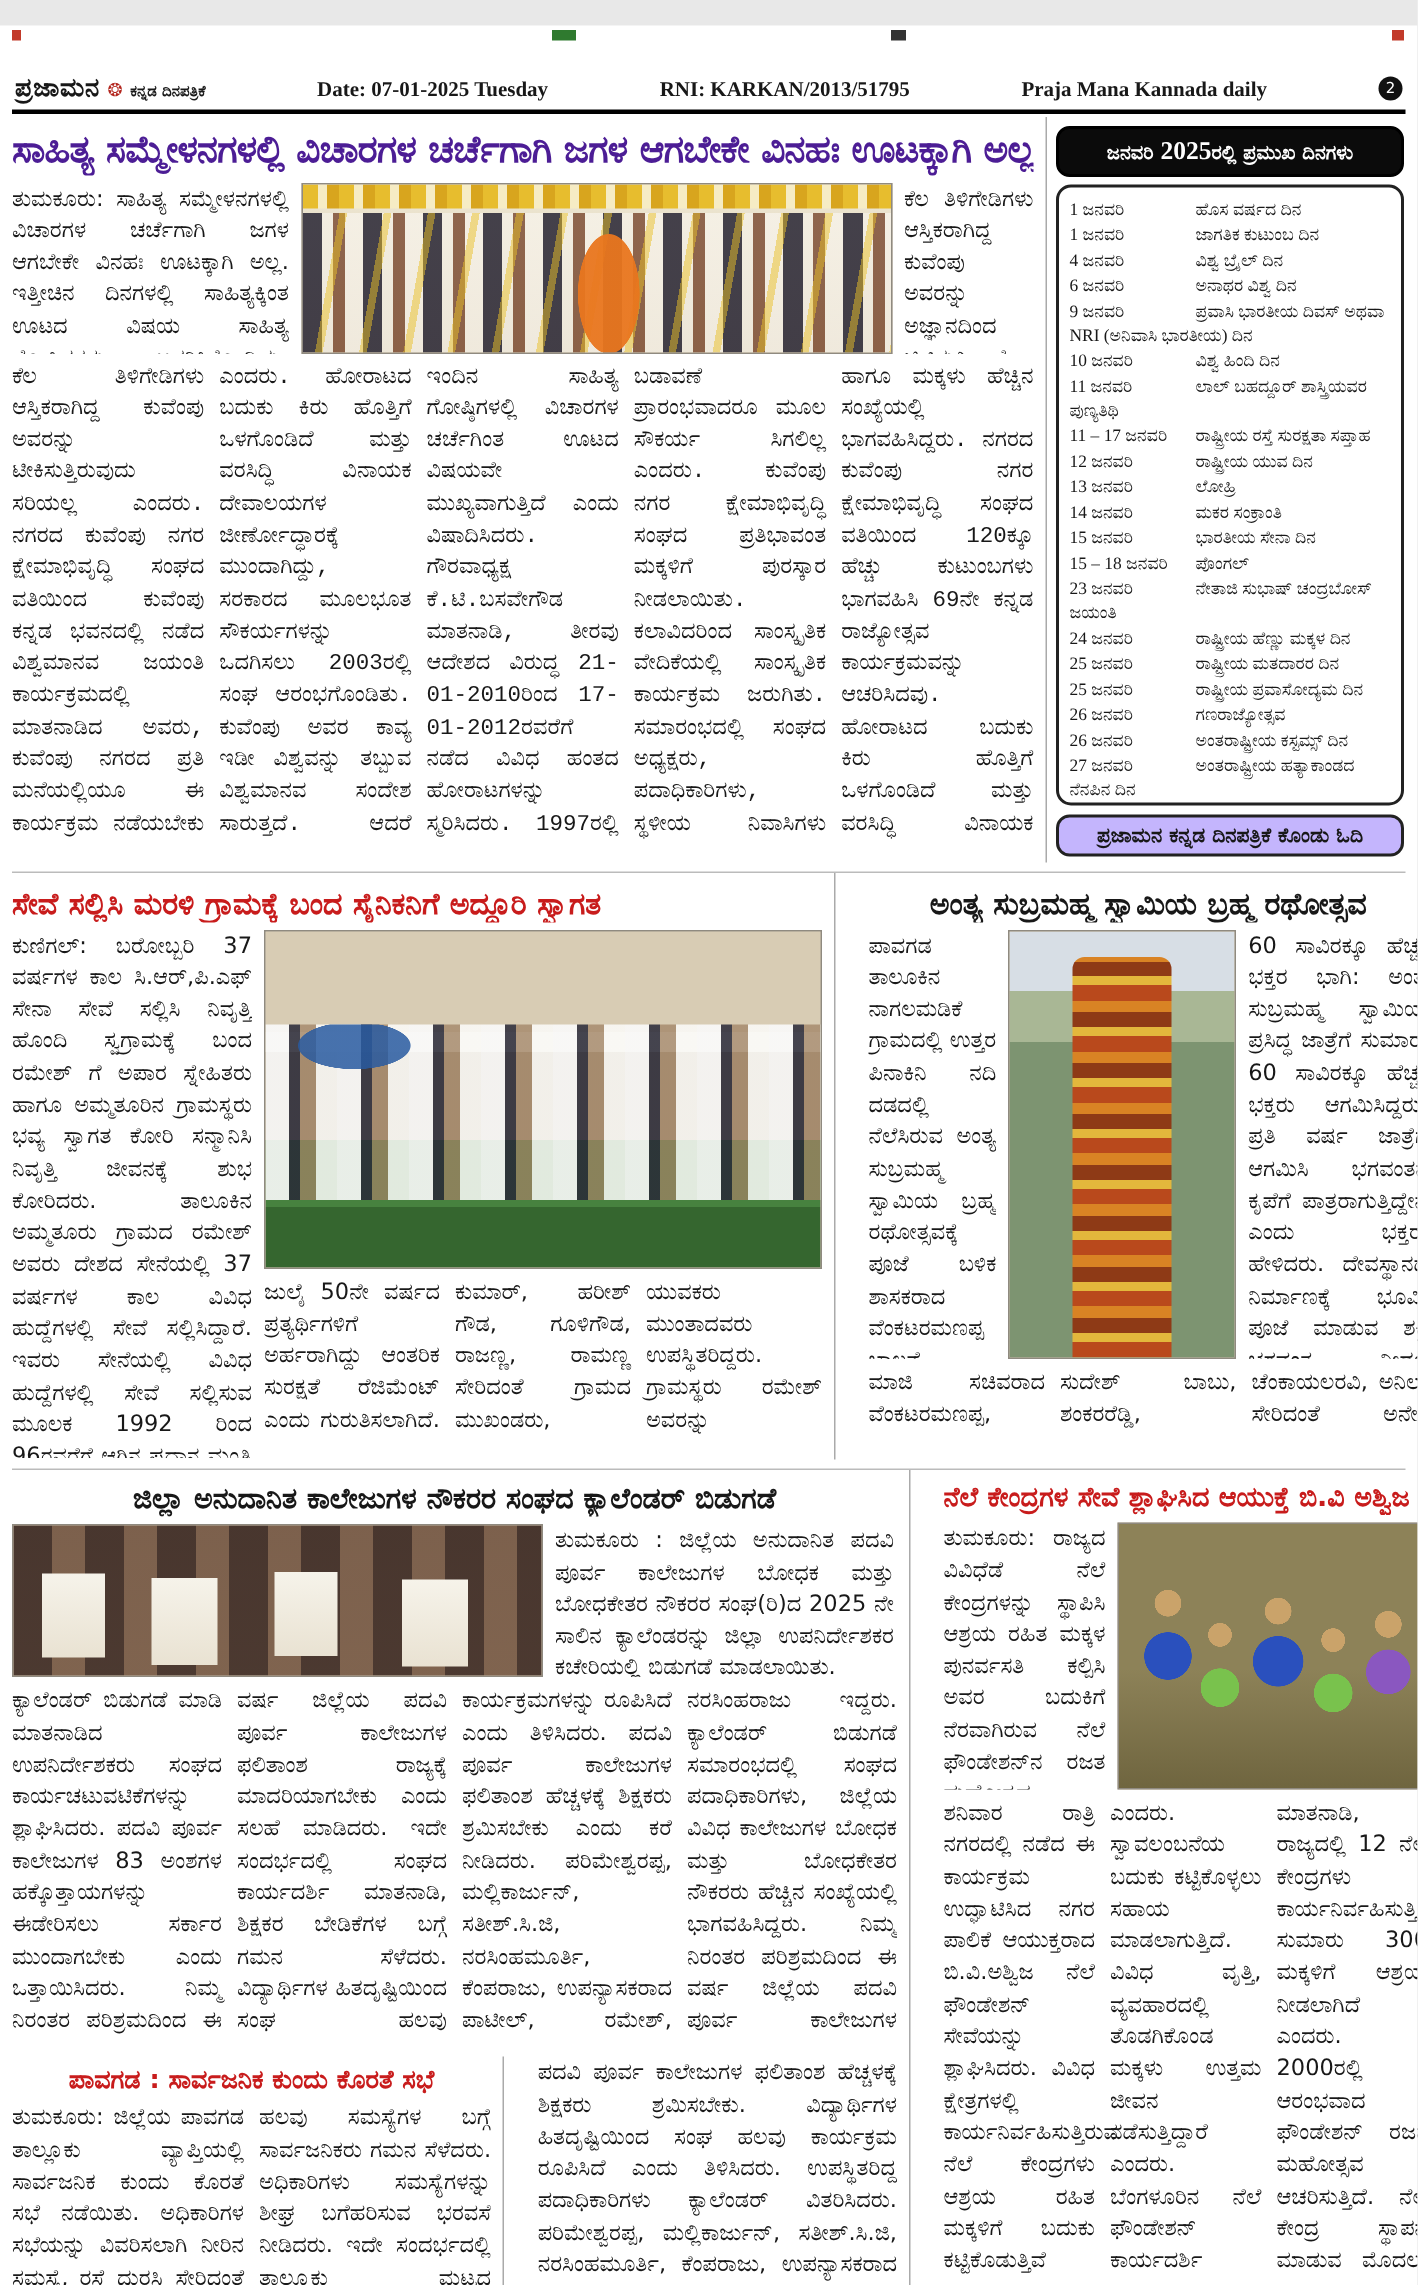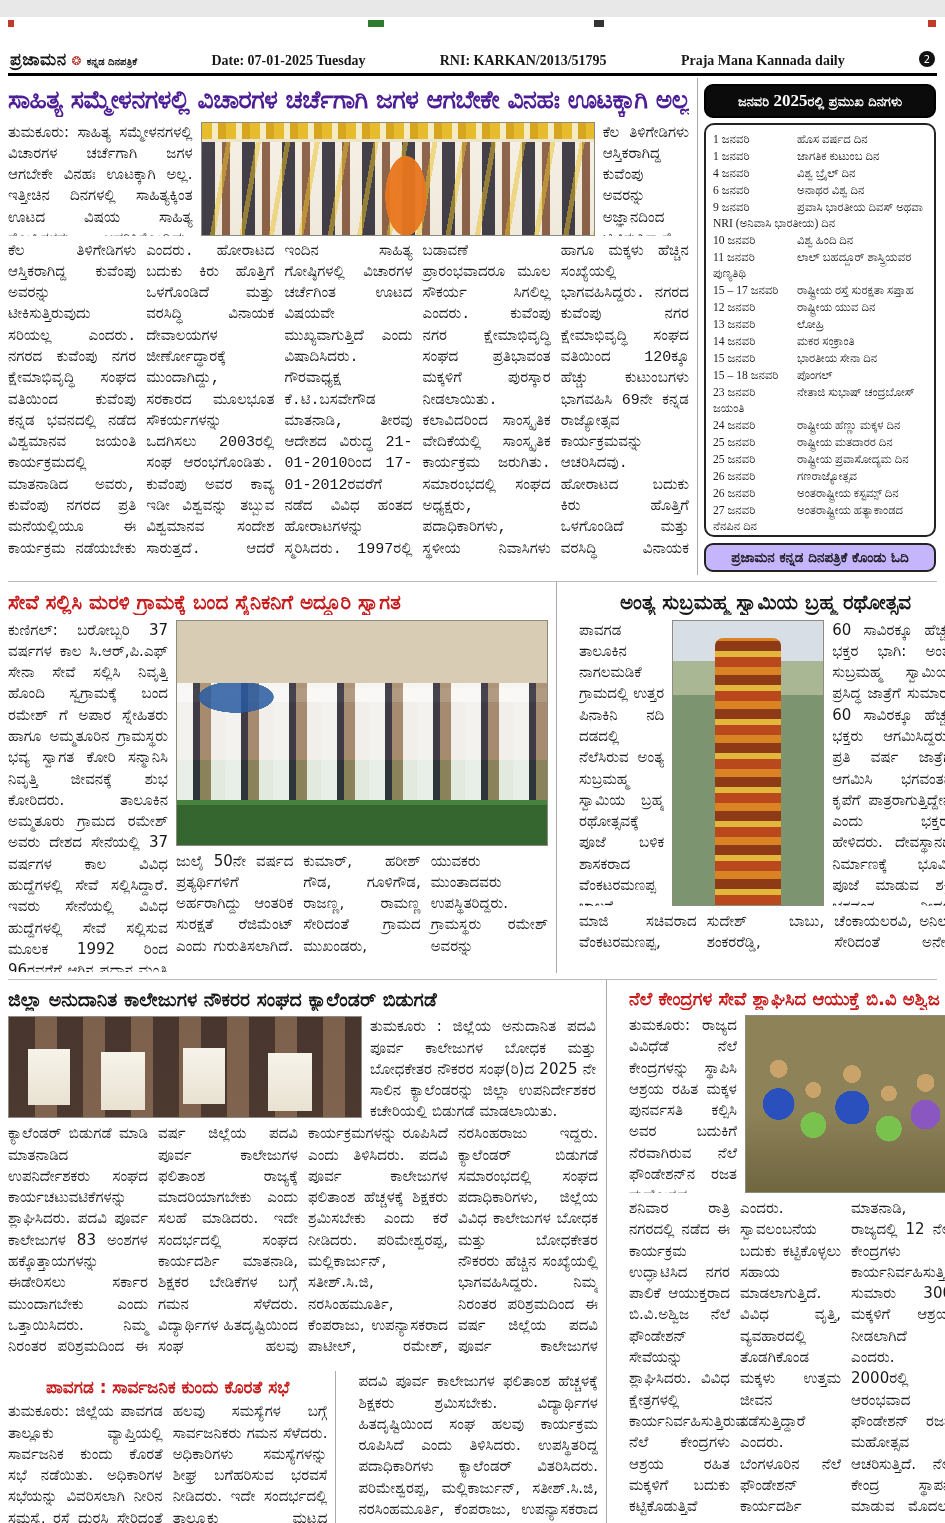--- a/index.html
+++ b/index.html
@@ -146,21 +146,21 @@
 
             <div class="sb-row">
               <span class="sb-date">10 ಜನವರಿ</span><span class="sb-event">ವಿಶ್ವ ಹಿಂದಿ ದಿನ</span>
             </div>
 
             <div class="sb-row">
               <span class="sb-date">11 ಜನವರಿ</span><span class="sb-event">ಲಾಲ್ ಬಹದ್ದೂರ್ ಶಾಸ್ತ್ರಿಯವರ ಪುಣ್ಯತಿಥಿ</span>
             </div>
 
             <div class="sb-row">
-              <span class="sb-date">15 – 17 ಜನವರಿ</span><span class="sb-event">ರಾಷ್ಟ್ರೀಯ ರಸ್ತೆ ಸುರಕ್ಷತಾ ಸಪ್ತಾಹ</span>
+              <span class="sb-date">11 – 17 ಜನವರಿ</span><span class="sb-event">ರಾಷ್ಟ್ರೀಯ ರಸ್ತೆ ಸುರಕ್ಷತಾ ಸಪ್ತಾಹ</span>
             </div>
 
             <div class="sb-row">
               <span class="sb-date">12 ಜನವರಿ</span><span class="sb-event">ರಾಷ್ಟ್ರೀಯ ಯುವ ದಿನ</span>
             </div>
 
             <div class="sb-row">
               <span class="sb-date">13 ಜನವರಿ</span><span class="sb-event">ಲೋಹ್ರಿ</span>
             </div>
 
@@ -231,21 +231,21 @@
           <div class="col bodytext" style="width:86px;height:286px;">ಪಾವಗಡ ತಾಲೂಕಿನ ನಾಗಲಮಡಿಕೆ ಗ್ರಾಮದಲ್ಲಿ ಉತ್ತರ ಪಿನಾಕಿನಿ ನದಿ ದಡದಲ್ಲಿ ನೆಲೆಸಿರುವ ಅಂತ್ಯ ಸುಬ್ರಮಹ್ಮ ಸ್ವಾಮಿಯ ಬ್ರಹ್ಮ ರಥೋತ್ಸವಕ್ಕೆ ಪೂಜೆ ಬಳಿಕ ಶಾಸಕರಾದ ವೆಂಕಟರಮಣಪ್ಪ ಚಾಲನೆ ನೀಡಿದರು. ದೇವಾಲಯದ ಆವರಣದಲ್ಲಿ ನಡೆದ ಕಾರ್ಯಕ್ರಮದಲ್ಲಿ ಸಾವಿರಾರು ಭಕ್ತರು ಪಾಲ್ಗೊಂಡಿದ್ದರು. ಈ ವೇಳೆ ಮಹಿಳೆಯರು ಪೂಜೆ ಸಲ್ಲಿಸಿದರು.</div>
           <div class="photo ph-rath" style="width:150px;height:284px;"></div>
           <div class="col bodytext" style="width:121px;height:286px;">60 ಸಾವಿರಕ್ಕೂ ಹೆಚ್ಚು ಭಕ್ತರ ಭಾಗಿ: ಅಂತ್ಯ ಸುಬ್ರಮಹ್ಮ ಸ್ವಾಮಿಯ ಪ್ರಸಿದ್ಧ ಜಾತ್ರೆಗೆ ಸುಮಾರು 60 ಸಾವಿರಕ್ಕೂ ಹೆಚ್ಚು ಭಕ್ತರು ಆಗಮಿಸಿದ್ದರು. ಪ್ರತಿ ವರ್ಷ ಜಾತ್ರೆಗೆ ಆಗಮಿಸಿ ಭಗವಂತನ ಕೃಪೆಗೆ ಪಾತ್ರರಾಗುತ್ತಿದ್ದೇನೆ ಎಂದು ಭಕ್ತರು ಹೇಳಿದರು. ದೇವಸ್ಥಾನದ ನಿರ್ಮಾಣಕ್ಕೆ ಭೂಮಿ ಪೂಜೆ ಮಾಡುವ ಶಕ್ತಿ ಭಗವಂತ ನೀಡಲಿ ಎಂದರು. ಪ್ರತಿ ವರ್ಷ ಜಾತ್ರೆಗೆ ಆಗಮಿಸಿ ಭಗವಂತನ ಕೃಪೆಗೆ ಪಾತ್ರರಾಗುತ್ತಿದ್ದೇನೆ ಎಂದರು. ಮಾಜಿ ಸಚಿವರಾದ ವೆಂಕಟರಮಣಪ್ಪ ಹಾಜರಿದ್ದರು.</div>
         </div>
         <div class="bodytext c3" style="height:62px;margin-top:5px;">ಮಾಜಿ ಸಚಿವರಾದ ವೆಂಕಟರಮಣಪ್ಪ, ಸುದೇಶ್ ಬಾಬು, ಶಂಕರರೆಡ್ಡಿ, ಚೆಂಕಾಯಲರವಿ, ಅನಿಲ್ ಸೇರಿದಂತೆ ಅನೇಕ ಮುಖಂಡರು ಹಾಜರಿದ್ದರು. ಈ ವೇಳೆ ಮಹಿಳೆಯರು ಪೂಜೆ ಸಲ್ಲಿಸಿ ದೇವರ ಕೃಪೆಗೆ ಪಾತ್ರರಾದರು. ಭಕ್ತರಿಗೆ ಅನ್ನ ಸಂತರ್ಪಣೆ ನಡೆಯಿತು.</div>
       </section>
     </div>
 
     <div class="row hline" style="margin-top:6px;">
       <section style="width:590px;flex:0 0 590px;">
-        <h2 class="hl" style="font-size:19px;">ಜಿಲ್ಲಾ ಅನುದಾನಿತ ಕಾಲೇಜುಗಳ ನೌಕರರ ಸಂಘದ ಕ್ಯಾಲೆಂಡರ್ ಬಿಡುಗಡೆ</h2>
+        <h2 class="hl" style="font-size:19px;text-align:center;">ಜಿಲ್ಲಾ ಅನುದಾನಿತ ಕಾಲೇಜುಗಳ ನೌಕರರ ಸಂಘದ ಕ್ಯಾಲೆಂಡರ್ ಬಿಡುಗಡೆ</h2>
         <div class="flexr">
           <div class="photo ph-cal" style="width:352px;height:100px;"></div>
           <div class="col bodytext" style="width:226px;height:102px;">ತುಮಕೂರು : ಜಿಲ್ಲೆಯ ಅನುದಾನಿತ ಪದವಿ ಪೂರ್ವ ಕಾಲೇಜುಗಳ ಬೋಧಕ ಮತ್ತು ಬೋಧಕೇತರ ನೌಕರರ ಸಂಘ(ರಿ)ದ 2025 ನೇ ಸಾಲಿನ ಕ್ಯಾಲೆಂಡರನ್ನು ಜಿಲ್ಲಾ ಉಪನಿರ್ದೇಶಕರ ಕಚೇರಿಯಲ್ಲಿ ಬಿಡುಗಡೆ ಮಾಡಲಾಯಿತು.</div>
         </div>
         <div class="bodytext c4" style="height:244px;margin-top:5px;">ಕ್ಯಾಲೆಂಡರ್ ಬಿಡುಗಡೆ ಮಾಡಿ ಮಾತನಾಡಿದ ಉಪನಿರ್ದೇಶಕರು ಸಂಘದ ಕಾರ್ಯಚಟುವಟಿಕೆಗಳನ್ನು ಶ್ಲಾಘಿಸಿದರು. ಪದವಿ ಪೂರ್ವ ಕಾಲೇಜುಗಳ 83 ಅಂಶಗಳ ಹಕ್ಕೊತ್ತಾಯಗಳನ್ನು ಈಡೇರಿಸಲು ಸರ್ಕಾರ ಮುಂದಾಗಬೇಕು ಎಂದು ಒತ್ತಾಯಿಸಿದರು. ನಿಮ್ಮ ನಿರಂತರ ಪರಿಶ್ರಮದಿಂದ ಈ ವರ್ಷ ಜಿಲ್ಲೆಯ ಪದವಿ ಪೂರ್ವ ಕಾಲೇಜುಗಳ ಫಲಿತಾಂಶ ರಾಜ್ಯಕ್ಕೆ ಮಾದರಿಯಾಗಬೇಕು ಎಂದು ಸಲಹೆ ಮಾಡಿದರು. ಇದೇ ಸಂದರ್ಭದಲ್ಲಿ ಸಂಘದ ಕಾರ್ಯದರ್ಶಿ ಮಾತನಾಡಿ, ಶಿಕ್ಷಕರ ಬೇಡಿಕೆಗಳ ಬಗ್ಗೆ ಗಮನ ಸೆಳೆದರು. ವಿದ್ಯಾರ್ಥಿಗಳ ಹಿತದೃಷ್ಟಿಯಿಂದ ಸಂಘ ಹಲವು ಕಾರ್ಯಕ್ರಮಗಳನ್ನು ರೂಪಿಸಿದೆ ಎಂದು ತಿಳಿಸಿದರು. ಪದವಿ ಪೂರ್ವ ಕಾಲೇಜುಗಳ ಫಲಿತಾಂಶ ಹೆಚ್ಚಳಕ್ಕೆ ಶಿಕ್ಷಕರು ಶ್ರಮಿಸಬೇಕು ಎಂದು ಕರೆ ನೀಡಿದರು. ಪರಿಮೇಶ್ವರಪ್ಪ, ಮಲ್ಲಿಕಾರ್ಜುನ್, ಸತೀಶ್.ಸಿ.ಜಿ, ನರಸಿಂಹಮೂರ್ತಿ, ಕೆಂಪರಾಜು, ಉಪನ್ಯಾಸಕರಾದ ಪಾಟೀಲ್, ರಮೇಶ್, ನರಸಿಂಹರಾಜು ಇದ್ದರು. ಕ್ಯಾಲೆಂಡರ್ ಬಿಡುಗಡೆ ಸಮಾರಂಭದಲ್ಲಿ ಸಂಘದ ಪದಾಧಿಕಾರಿಗಳು, ಜಿಲ್ಲೆಯ ವಿವಿಧ ಕಾಲೇಜುಗಳ ಬೋಧಕ ಮತ್ತು ಬೋಧಕೇತರ ನೌಕರರು ಹೆಚ್ಚಿನ ಸಂಖ್ಯೆಯಲ್ಲಿ ಭಾಗವಹಿಸಿದ್ದರು. ನಿಮ್ಮ ನಿರಂತರ ಪರಿಶ್ರಮದಿಂದ ಈ ವರ್ಷ ಜಿಲ್ಲೆಯ ಪದವಿ ಪೂರ್ವ ಕಾಲೇಜುಗಳ ಫಲಿತಾಂಶ ರಾಜ್ಯಕ್ಕೆ ಮಾದರಿಯಾಗಬೇಕು ಎಂದು ಸಲಹೆ ಮಾಡಿದರು. ಇದೇ ಸಂದರ್ಭದಲ್ಲಿ ಸಂಘದ ಕಾರ್ಯದರ್ಶಿ ಉಪಸ್ಥಿತರಿದ್ದರು.</div>
         <div class="flexr" style="margin-top:4px;">
           <div style="width:328px;">
             <h3 class="hl-s" style="text-align:center;">ಪಾವಗಡ : ಸಾರ್ವಜನಿಕ ಕುಂದು ಕೊರತೆ ಸಭೆ</h3>
             <div class="bodytext c2" style="height:128px;">ತುಮಕೂರು: ಜಿಲ್ಲೆಯ ಪಾವಗಡ ತಾಲ್ಲೂಕು ವ್ಯಾಪ್ತಿಯಲ್ಲಿ ಸಾರ್ವಜನಿಕ ಕುಂದು ಕೊರತೆ ಸಭೆ ನಡೆಯಿತು. ಅಧಿಕಾರಿಗಳ ಸಭೆಯನ್ನು ವಿವರಿಸಲಾಗಿ ನೀರಿನ ಸಮಸ್ಯೆ, ರಸ್ತೆ ದುರಸ್ತಿ ಸೇರಿದಂತೆ ಹಲವು ಸಮಸ್ಯೆಗಳ ಬಗ್ಗೆ ಸಾರ್ವಜನಿಕರು ಗಮನ ಸೆಳೆದರು. ಅಧಿಕಾರಿಗಳು ಸಮಸ್ಯೆಗಳನ್ನು ಶೀಘ್ರ ಬಗೆಹರಿಸುವ ಭರವಸೆ ನೀಡಿದರು. ಇದೇ ಸಂದರ್ಭದಲ್ಲಿ ತಾಲ್ಲೂಕು ಮಟ್ಟದ ಅಧಿಕಾರಿಗಳು, ಗ್ರಾಮಸ್ಥರು ಉಪಸ್ಥಿತರಿದ್ದರು.</div>
           </div>

